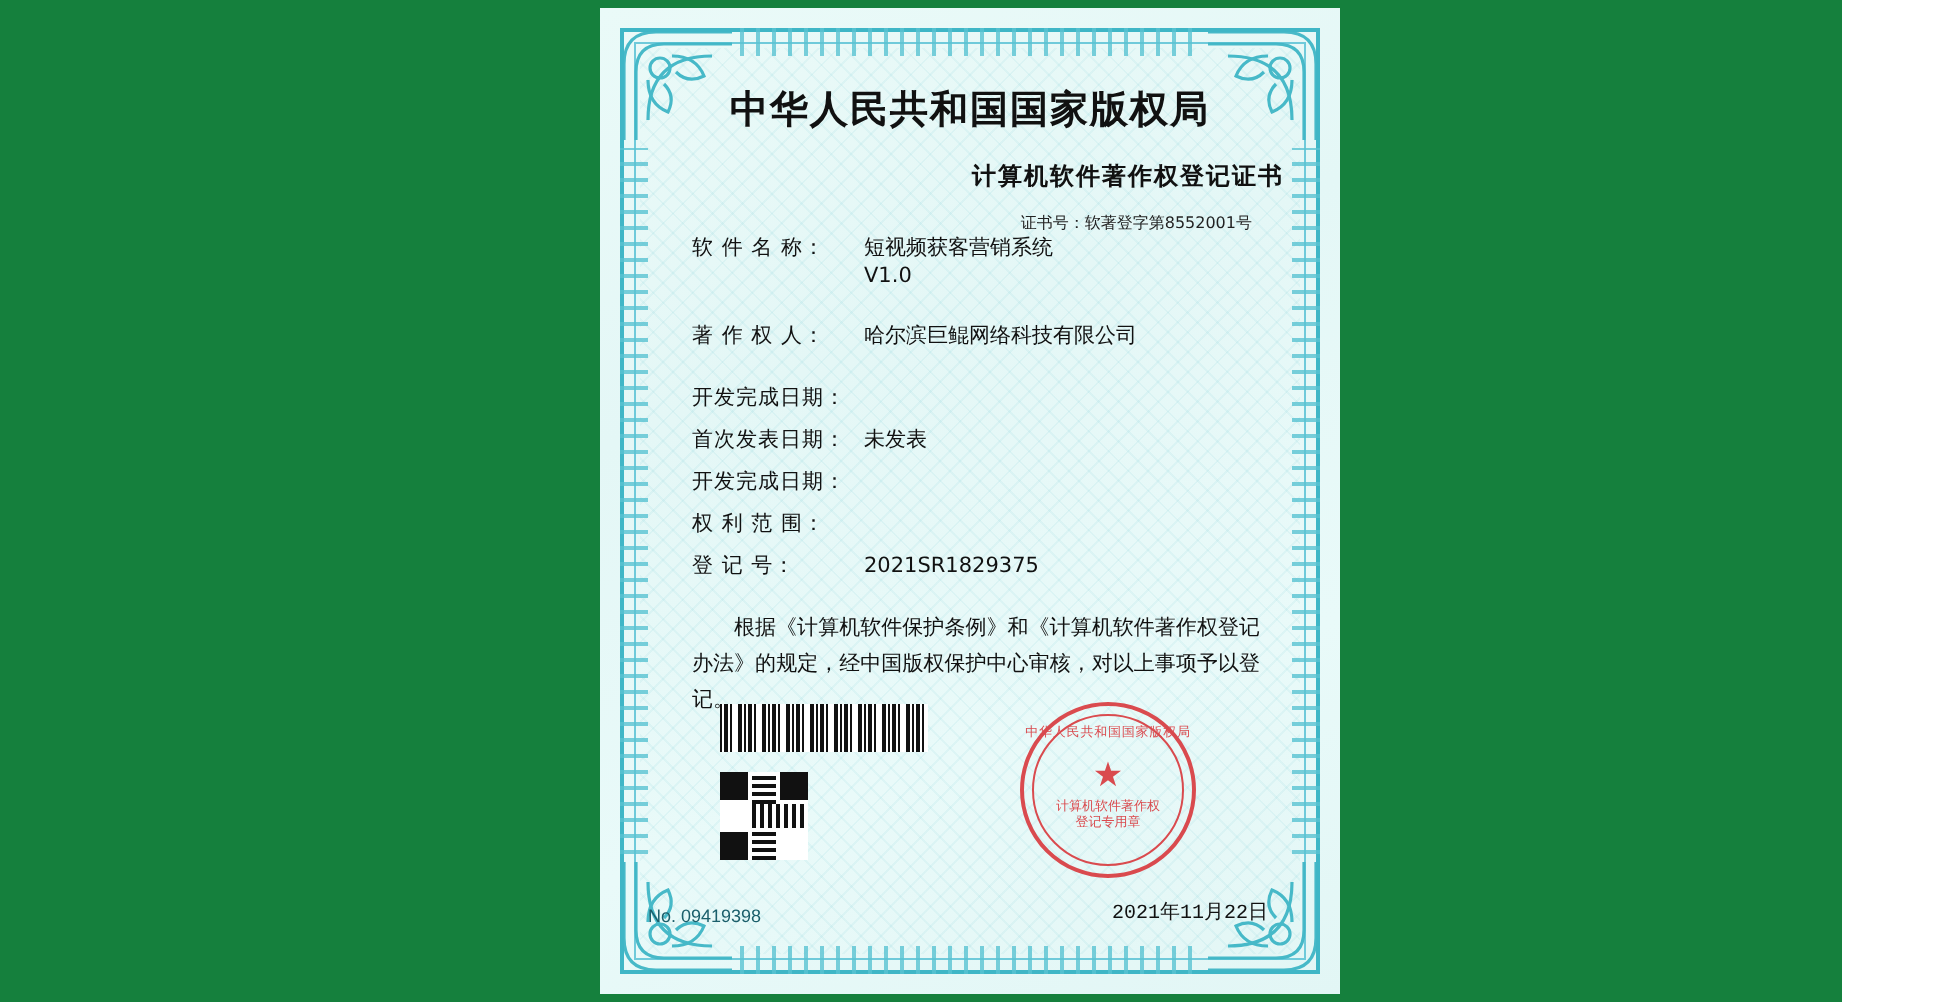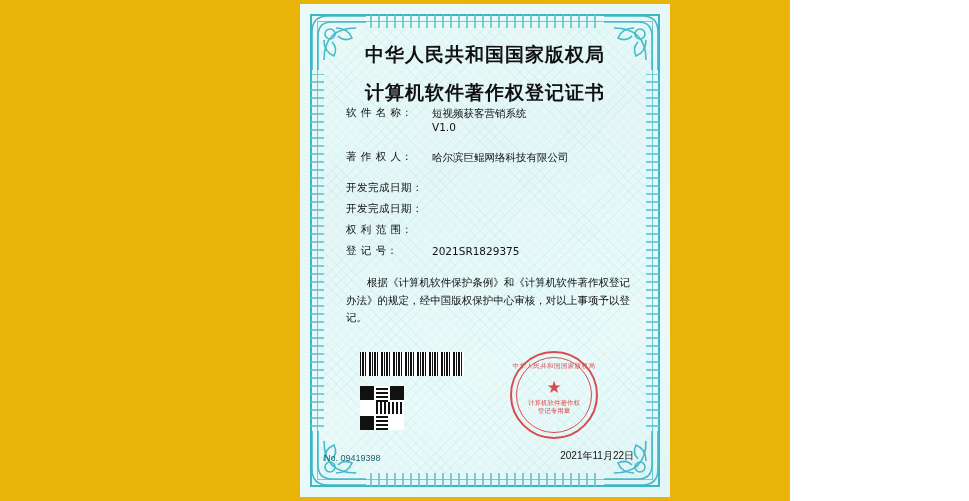--- a/index.html
+++ b/index.html
@@ -8,23 +8,23 @@
     background: #ffffff;
   }
   body {
     width: 969px;
     height: 501px;
     font-family: "Liberation Sans", sans-serif;
     overflow: hidden;
   }
   #page {
     position: relative;
-    width: 790px;
+    width: 921px;
     height: 501px;
-    background: #eab308;
+    background: #15803d;
   }
   
   #cert {
     position: absolute;
     left: 300px;
     top: 4px;
     width: 370px;
     height: 493px;
     background: linear-gradient(160deg,#eafaf8 0%, #e4f7f6 35%, #e9faf9 70%, #e2f6f5 100%);
     box-sizing: border-box;
@@ -100,23 +100,23 @@
   .title-main {
     text-align: center;
     font-family: "DejaVu Serif", serif;
     font-size: 19px;
     font-weight: bold;
     color: #111111;
     letter-spacing: 1px;
     margin-top: 10px;
   }
   .title-sub {
-    text-align: center;
+    text-align: right;
     font-family: "DejaVu Serif", serif;
-    font-size: 19px;
+    font-size: 12px;
     font-weight: bold;
     color: #111111;
     letter-spacing: 1px;
     margin-top: 12px;
   }
   .cert-no {
     text-align: right;
     font-size: 8px;
     color: #222;
     margin-top: 9px;
@@ -245,21 +245,21 @@
     font-size: 9px;
     color: #1b5f6b;
     font-family: Liberation Sans, sans-serif;
   }
   #footer-right {
     position: absolute;
     right: 36px;
     bottom: 34px;
     font-size: 10px;
     color: #111;
-    font-family: Liberation Sans, sans-serif;
+    font-family: Liberation Mono, monospace;
   }
 </style>
 </head>
 <body>
 
 <div id="page">
 
   <div id="cert">
 
     <div id="guilloche"></div>
@@ -318,20 +318,21 @@
           <path d="M28 16 Q40 16 44 26 Q36 30 30 24"></path>
           <path d="M16 28 Q16 40 26 44 Q30 36 24 30"></path>
         </g>
       </svg>
     </div>
 
     <div id="content">
 
       <div class="title-main">中华人民共和国国家版权局</div>
       <div class="title-sub">计算机软件著作权登记证书</div>
+      <div class="cert-no">证书号：软著登字第8552001号</div>
 
       <div class="fields">
 
         <div class="field-row">
           <div class="field-label">软 件 名 称：</div>
           <div class="field-value">短视频获客营销系统
 V1.0</div>
         </div>
 
         <div class="gap-lg"></div>
@@ -340,20 +341,24 @@
           <div class="field-label">著 作 权 人：</div>
           <div class="field-value">哈尔滨巨鲲网络科技有限公司</div>
         </div>
 
         <div class="gap-lg"></div>
 
         <div class="field-row">
           <div class="field-label">开发完成日期：</div>
         </div>
 
+        <div class="field-row">
+          <div class="field-label">首次发表日期：</div>
+          <div class="field-value">未发表</div>
+        </div>
 
         <div class="field-row">
           <div class="field-label">开发完成日期：</div>
         </div>
 
         <div class="field-row">
           <div class="field-label">权 利 范 围：</div>
         </div>
 
         <div class="field-row">

